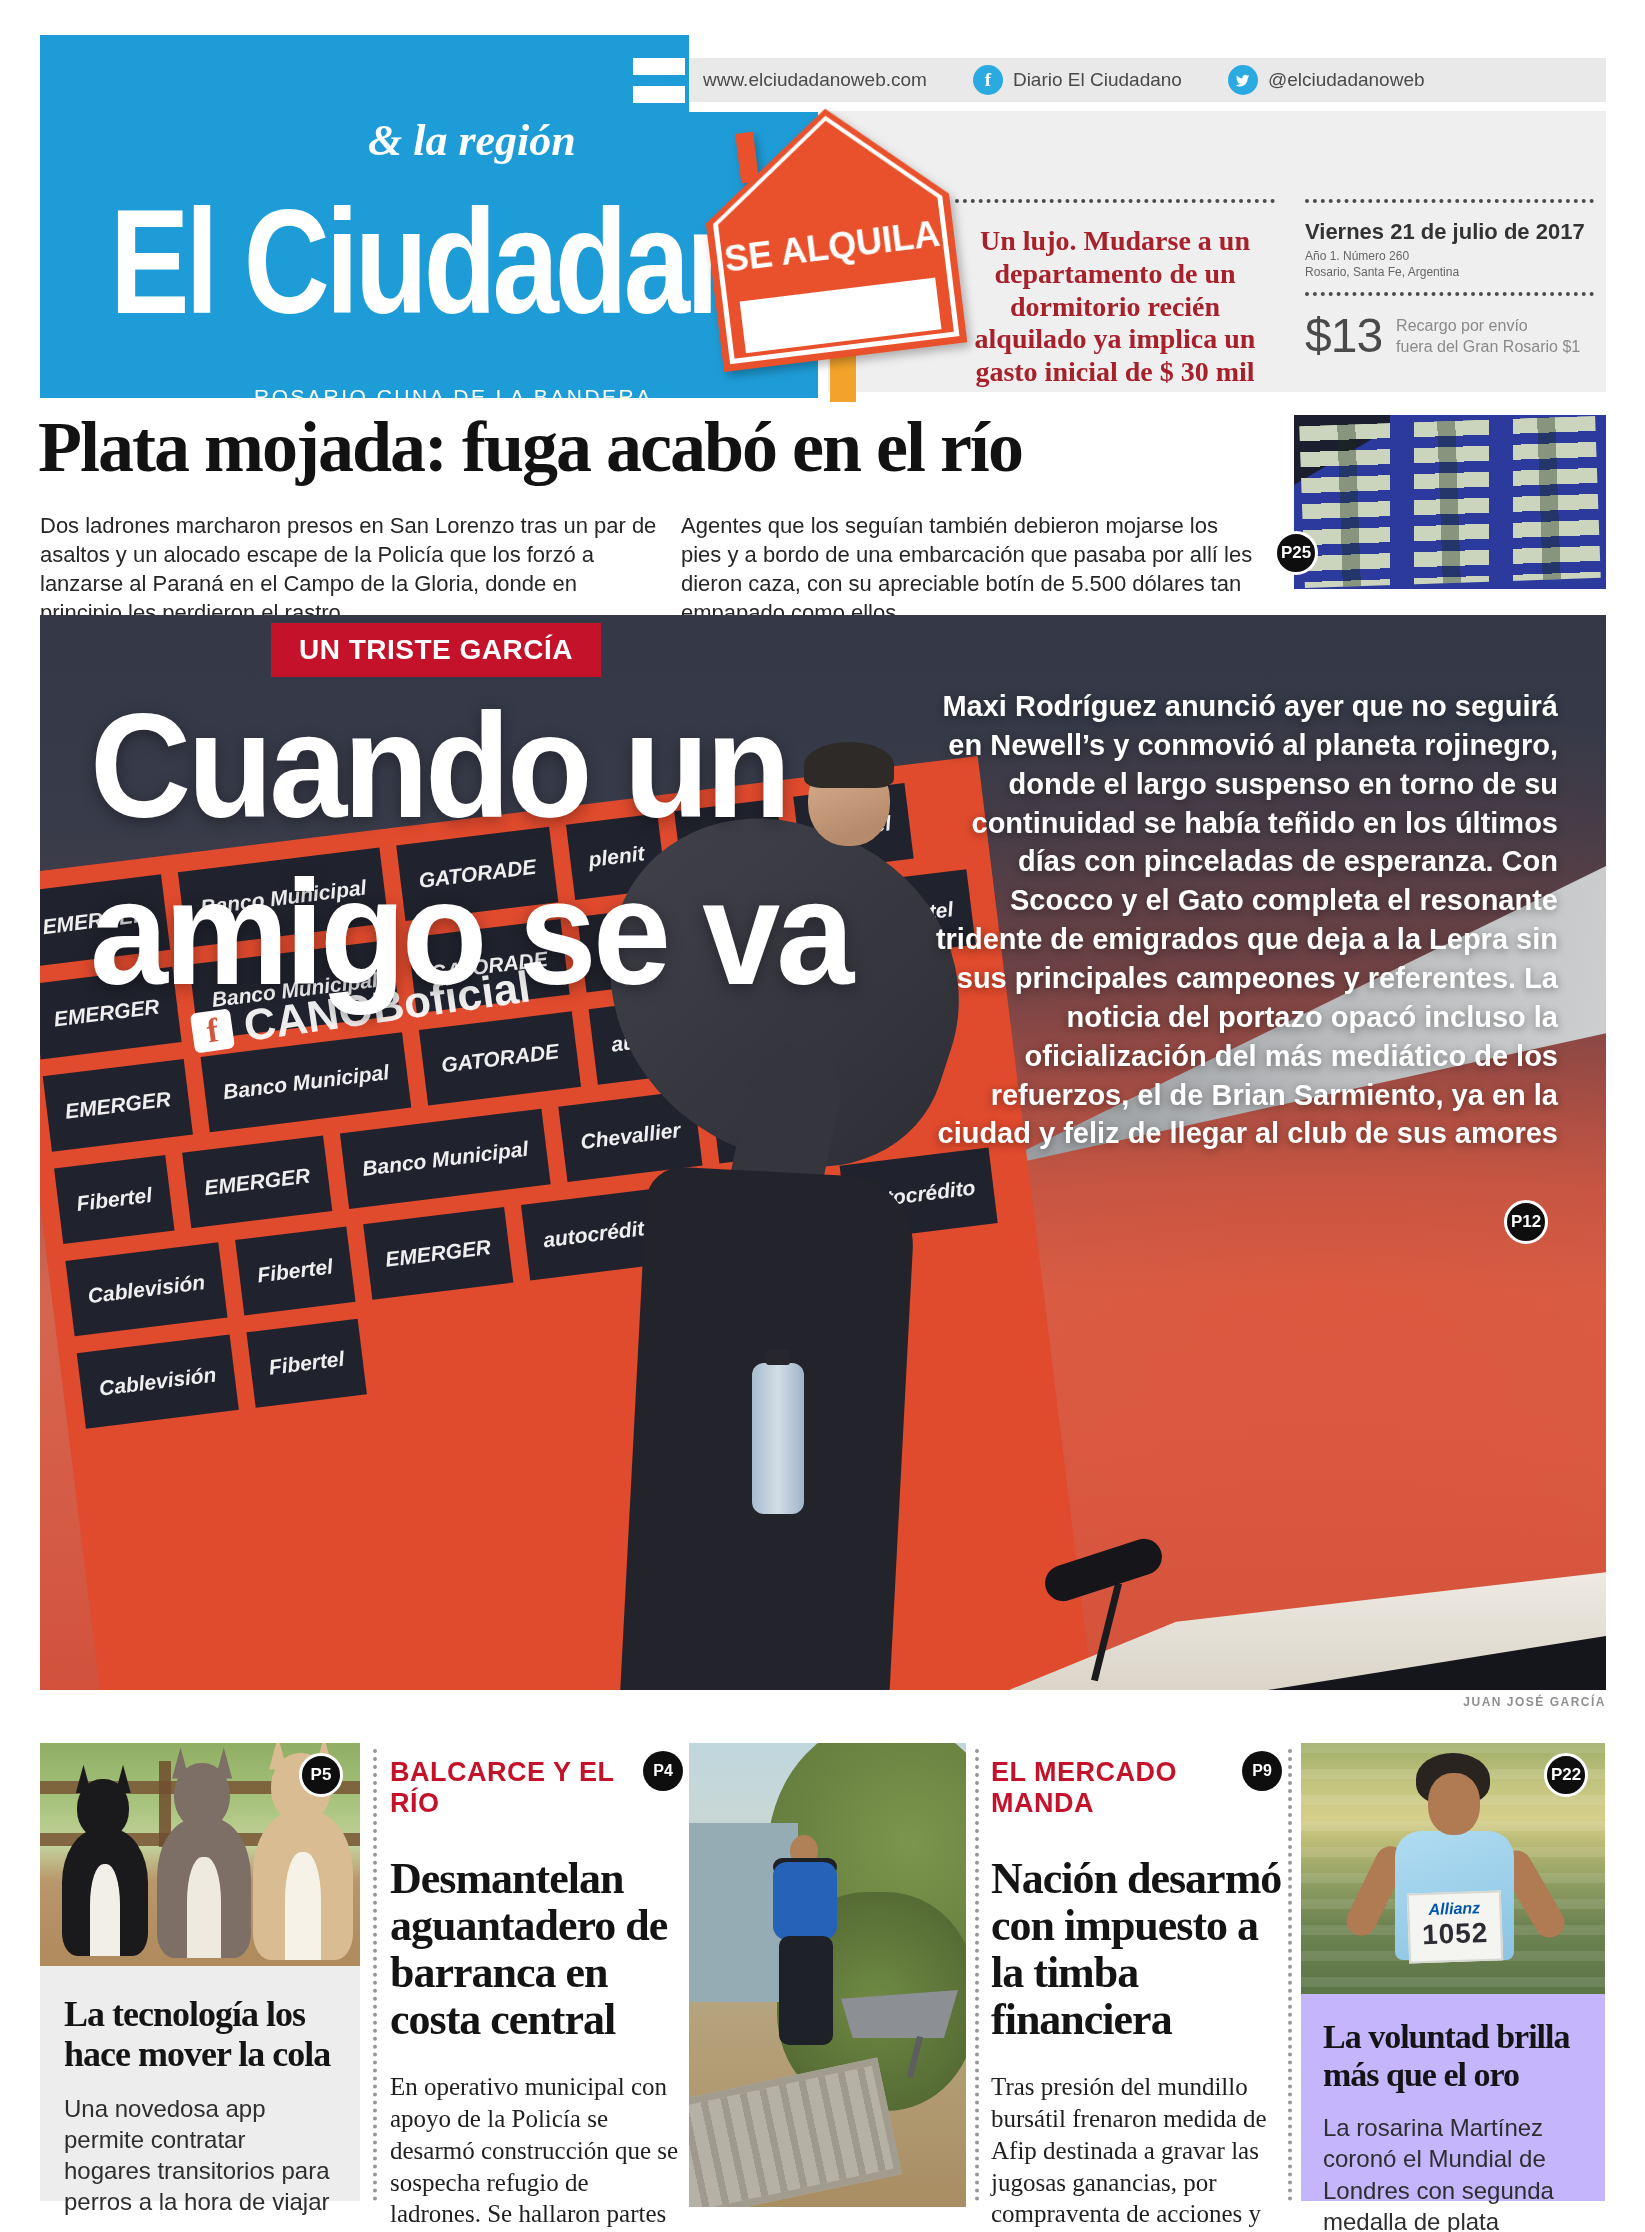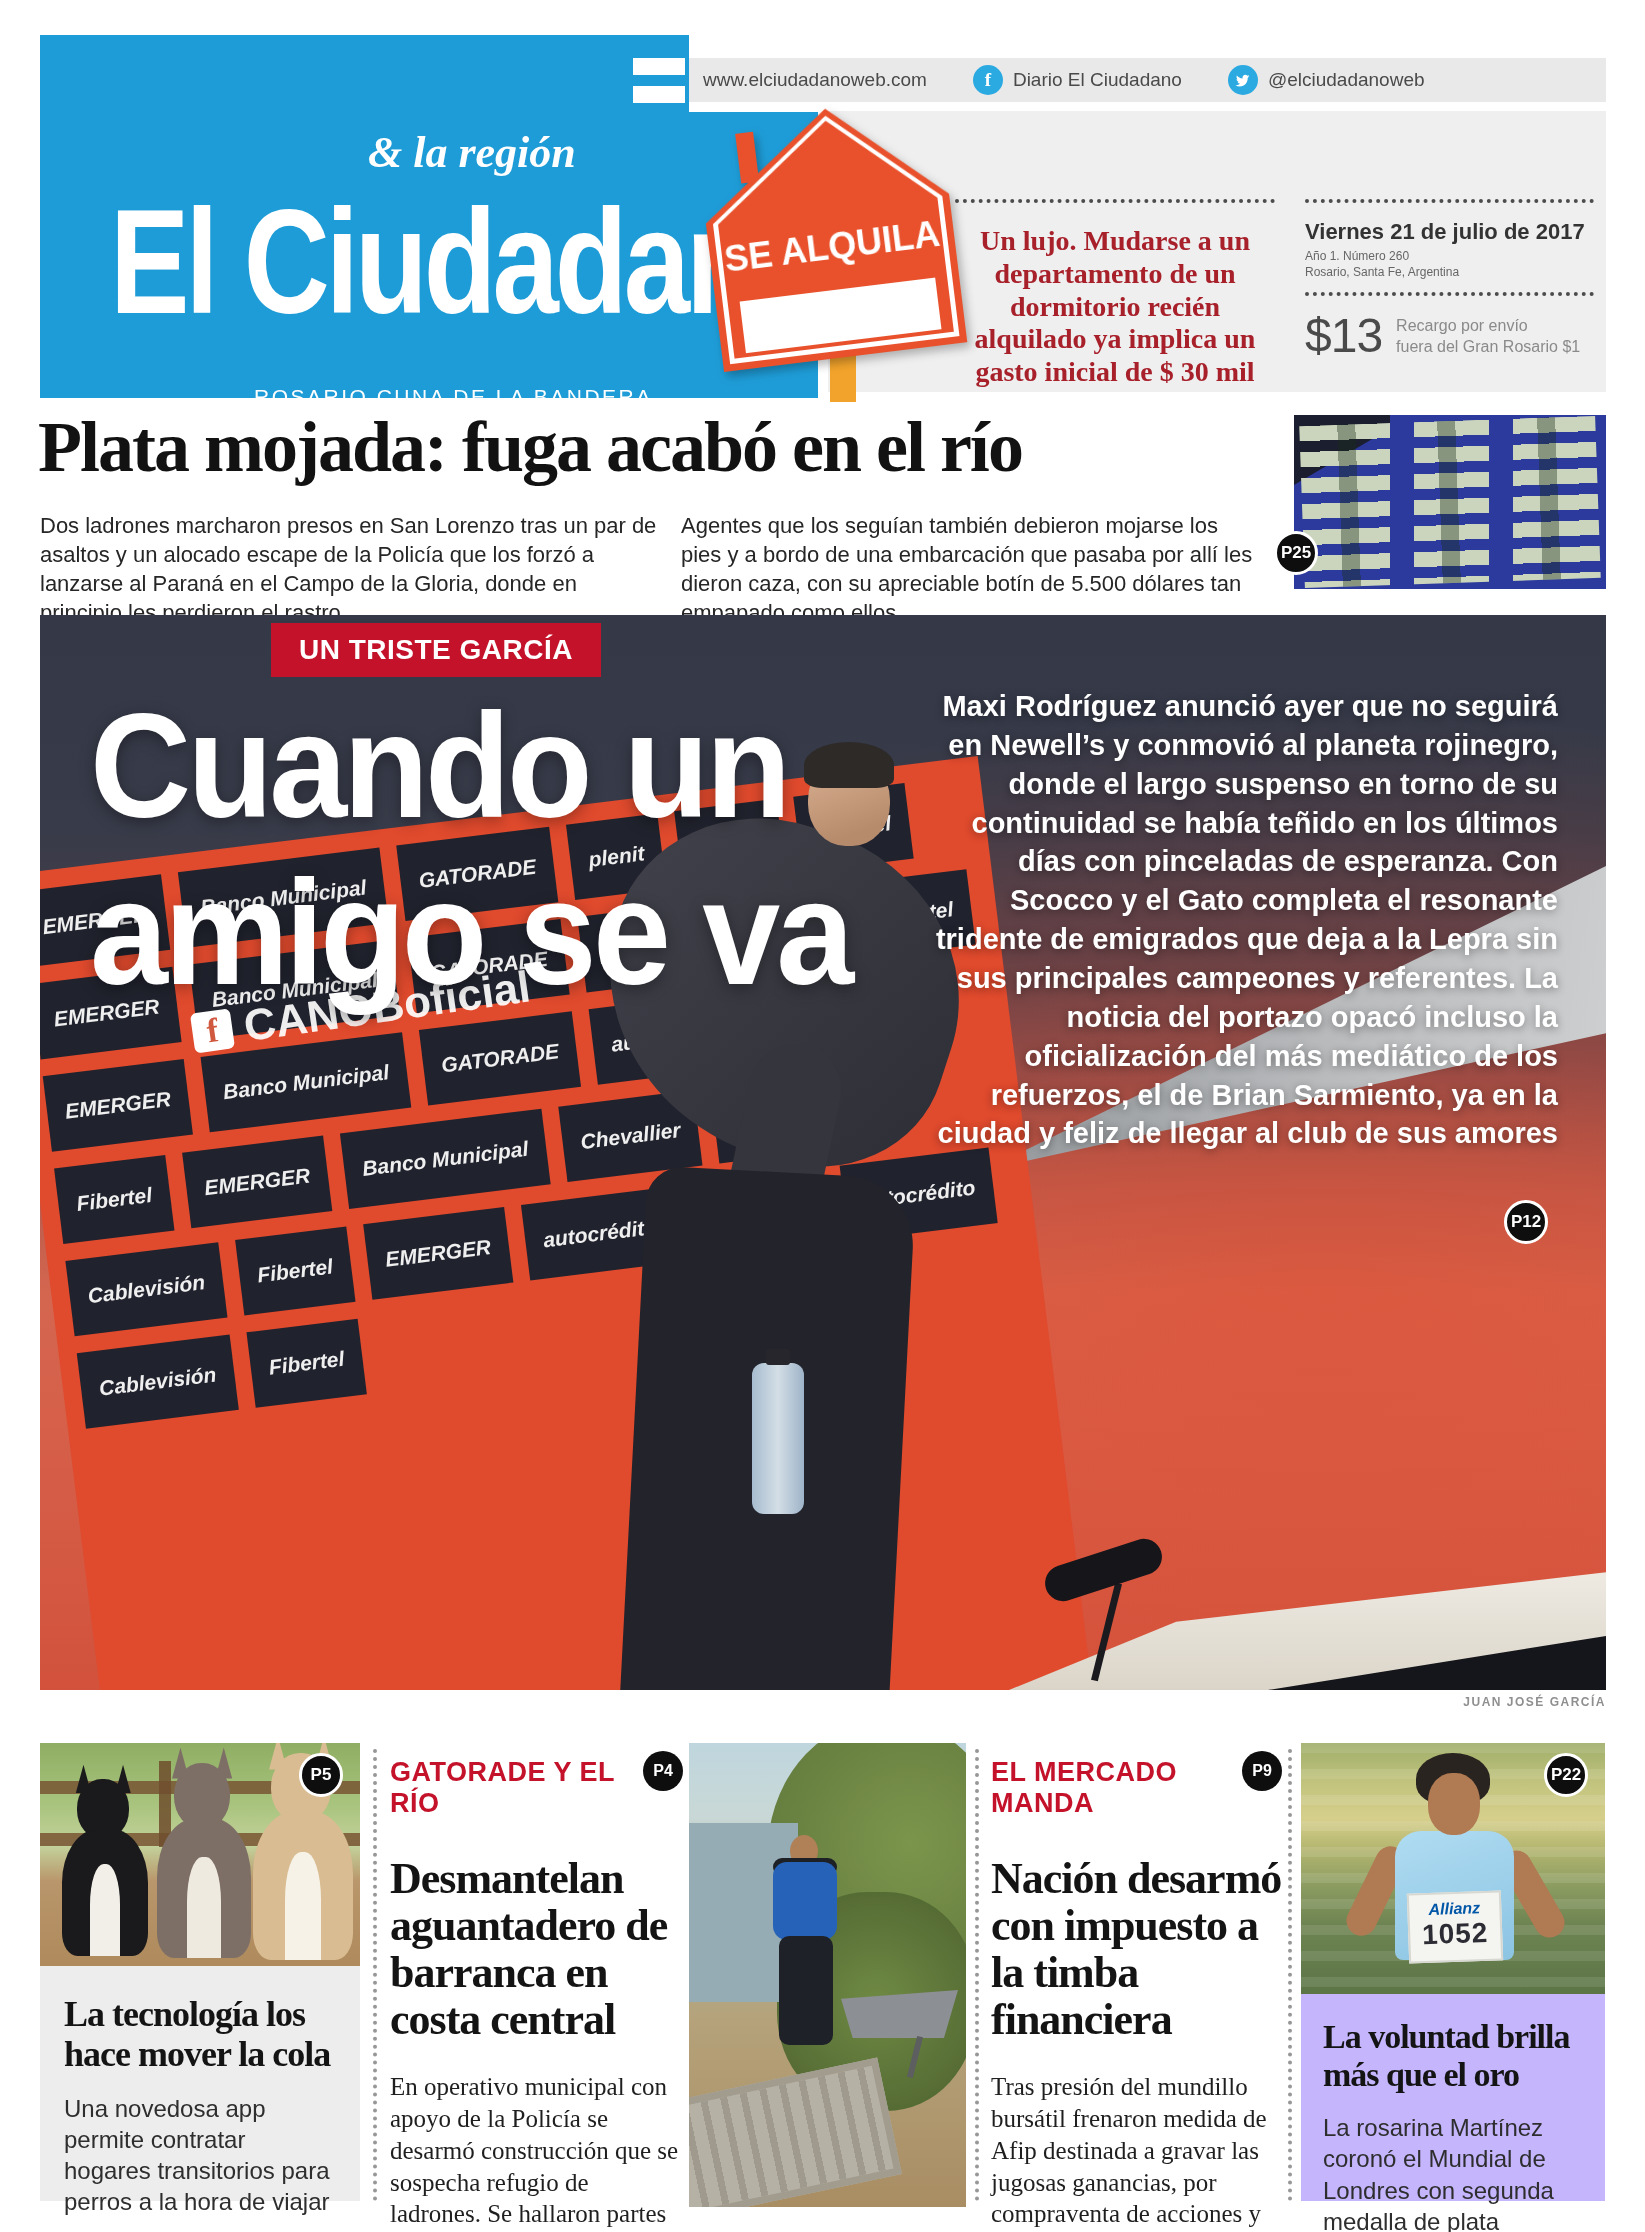--- a/index.html
+++ b/index.html
@@ -15,21 +15,21 @@
   .sicon{width:30px;height:30px;border-radius:50%;background:#2BA9E1;color:#fff;display:flex;
          align-items:center;justify-content:center;font-weight:bold;font-size:19px;flex:none;}
   .sicon.fb::after{content:"f";font-family:"Liberation Serif",serif;}
   .sicon svg{display:block;}
 
   
   .masthead{position:absolute;left:40px;top:35px;width:778px;height:363px;background:#1E9CD7;}
   .mast-notch{position:absolute;left:689px;top:35px;width:129px;height:77px;background:#ffffff;}
   .menu-icon .b{position:absolute;width:52px;height:17px;background:#fff;left:633px;}
   .menu-icon .b1{top:58px;} .menu-icon .b2{top:86px;}
-  .mast-tagline{position:absolute;left:328px;top:92px;color:#fff;font-family:"Liberation Serif",serif;
+  .mast-tagline{position:absolute;left:328px;top:80px;color:#fff;font-family:"Liberation Serif",serif;
           font-style:italic;font-weight:bold;font-size:44px;}
   .mast-title{position:absolute;left:70px;top:141px;color:#fff;font-weight:bold;font-size:149px;
           letter-spacing:-5px;transform:scaleX(.80);transform-origin:left top;white-space:nowrap;}
   .mast-sub{position:absolute;left:214px;top:350px;color:#fff;font-size:21px;letter-spacing:2.5px;}
 
   
   .sign-wrap{position:absolute;left:708px;top:109px;width:245px;height:249px;transform:rotate(-7deg);
              z-index:30;filter:drop-shadow(3px 5px 5px rgba(0,0,0,.28));}
   .house{position:absolute;inset:0;background:#E8512B;
          clip-path:polygon(54% 0,100% 40%,100% 100%,0 100%,0 40%);}
@@ -379,21 +379,21 @@
     </div>
   </div>
   <div class="badge" style="left:299px;top:1753px;">P5</div>
   <div class="box-a">
     <div class="box-h">La tecnología los hace mover la cola</div>
     <div class="box-body">Una novedosa app permite contratar hogares transitorios para perros a la hora de viajar</div>
   </div>
 
   <div class="story-b">
     <div class="kicker-row">
-      <span class="kicker-red">GATORADE Y EL RÍO</span>
+      <span class="kicker-red">BALCARCE Y EL RÍO</span>
       <span class="badge inline">P4</span>
     </div>
     <div class="col-h">Desmantelan aguantadero de barranca en costa central</div>
     <div class="col-body">En operativo municipal con apoyo de la Policía se desarmó construcción que se sospecha refugio de ladrones. Se hallaron partes de motos, mochilas, facas y una amoladora</div>
   </div>
   <div class="river">
     <div class="trees"></div>
     <div class="trees2"></div>
     <div class="riverwater"></div>
     <div class="barrow"></div>

